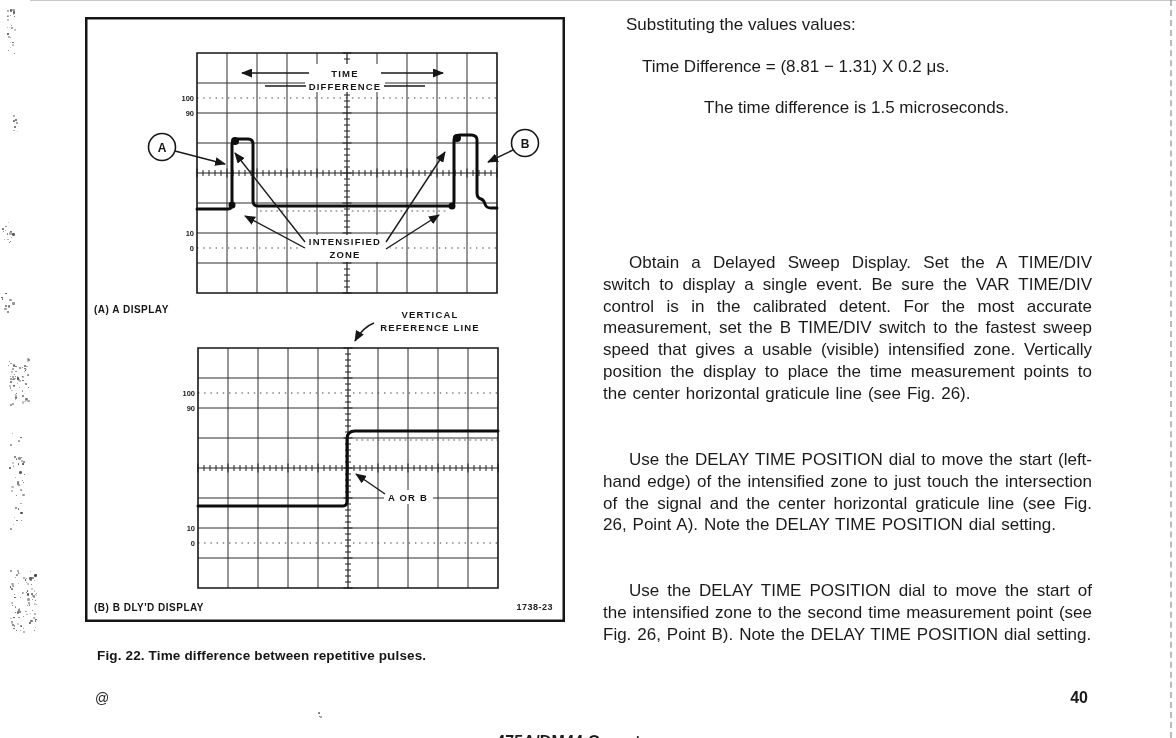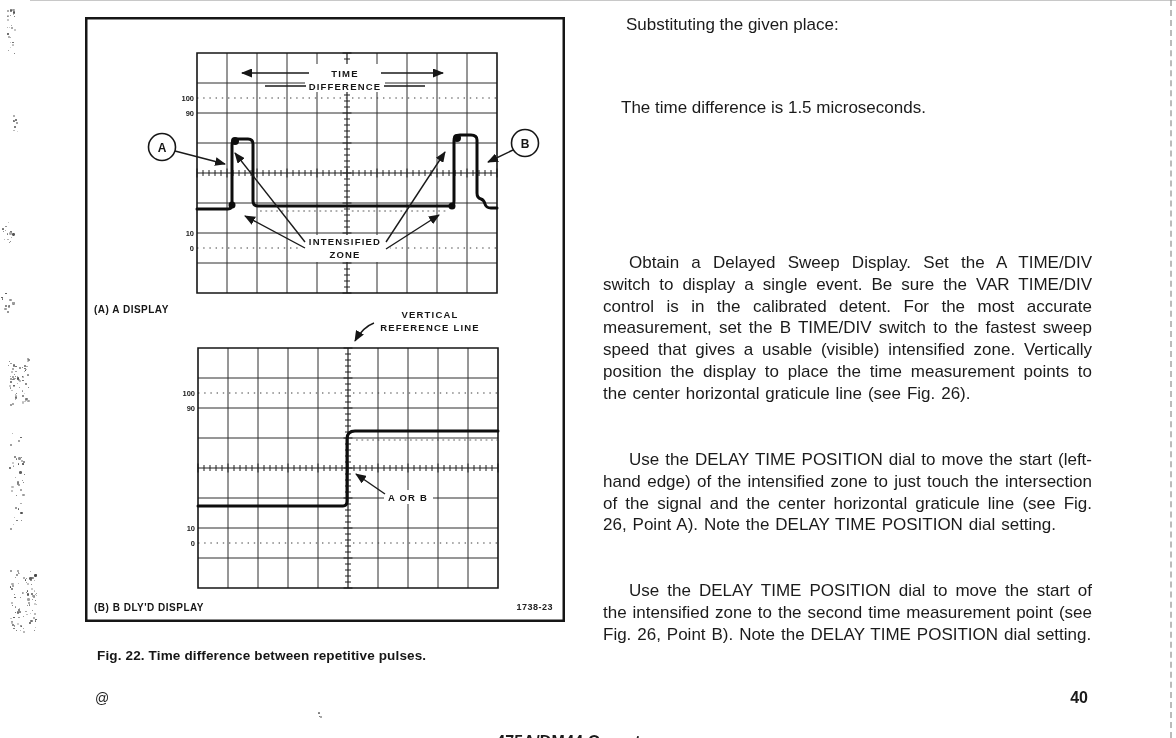--- a/index.html
+++ b/index.html
@@ -23,21 +23,21 @@
   .footer-left{position:absolute;left:95px;top:690px;font-size:14px;}
   .footer-center{position:absolute;left:50%;top:689px;transform:translateX(-54%);
                  font-size:16px;font-weight:700;letter-spacing:.2px;margin-top:44px;}
   .footer-right{position:absolute;right:88px;top:689px;font-size:16px;font-weight:700;}
   
   .article{position:absolute;left:603px;top:0;width:489px;height:738px;font-size:17px;
            line-height:21.8px;color:#1b1b1b;}
   .article>div{position:absolute;width:100%;}
   .intro{top:14px;padding-left:23px;box-sizing:border-box;}
   .equation{top:56px;padding-left:39px;box-sizing:border-box;}
-  .result{top:97px;padding-left:18px;box-sizing:border-box;}
+  .result{top:97px;padding-left:18px;box-sizing:border-box;text-align:center;}
   .heading{top:166px;text-align:center;font-size:24px;font-weight:700;line-height:29px;
            letter-spacing:1px;color:#111;}
   .para{text-align:justify;text-indent:26px;word-spacing:1.2px;}
   .p1{top:252px;} .p2{top:449px;} .p3{top:580px;}
   
   .top-hairline{position:absolute;left:30px;top:0;width:1146px;height:1px;background:#b0b0b0;opacity:.7;}
   .right-dash{position:absolute;left:1170px;top:0;height:738px;width:0;
               border-left:2px dashed #8f8f8f;opacity:.6;}
   .dot{position:absolute;border-radius:50%;}
 </style>
@@ -389,21 +389,22 @@
       <text class="fig-scale" x="110" y="529" text-anchor="end">0</text>
 
       <text class="fig-label" x="9" y="594">(B) B DLY'D DISPLAY</text>
       <text class="fig-num" x="468" y="593" text-anchor="end">1738-23</text>
     </svg>
   </div>
 
   <div class="caption">Fig. 22.  Time difference between repetitive pulses.</div>
 
   <div class="article">
-    <div class="intro">Substituting the given place:</div>
+    <div class="intro">Substituting the values values:</div>
+    <div class="equation">Time Difference = (8.81 − 1.31) X 0.2 μs.</div>
     <div class="result">The time difference is 1.5 microseconds.</div>
     <div class="para p1">Obtain a Delayed Sweep Display. Set the A TIME/DIV switch to display a single event. Be sure the VAR TIME/DIV control is in the calibrated detent. For the most accurate measurement, set the B TIME/DIV switch to the fastest sweep speed that gives a usable (visible) intensified zone. Vertically position the display to place the time measurement points to the center horizontal graticule line (see Fig. 26).</div>
     <div class="para p2">Use the DELAY TIME POSITION dial to move the start (left-hand edge) of the intensified zone to just touch the intersection of the signal and the center horizontal graticule line (see Fig. 26, Point A). Note the DELAY TIME POSITION dial setting.</div>
     <div class="para p3">Use the DELAY TIME POSITION dial to move the start of the intensified zone to the second time measurement point (see Fig. 26, Point B). Note the DELAY TIME POSITION dial setting.</div>
   </div>
 
   <div class="footer-left">@</div>
   <div class="footer-center">475A/DM44 Operators</div>
   <div class="footer-right">40</div>
 

